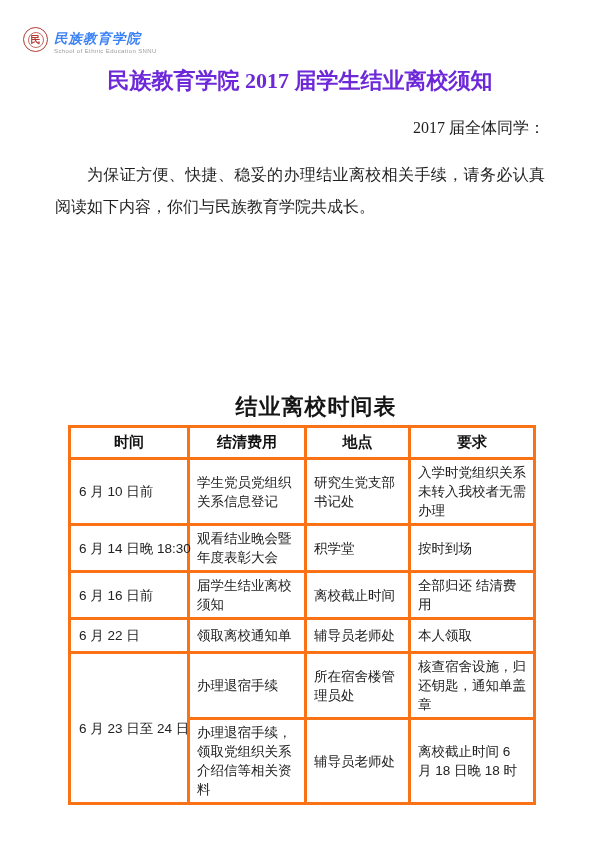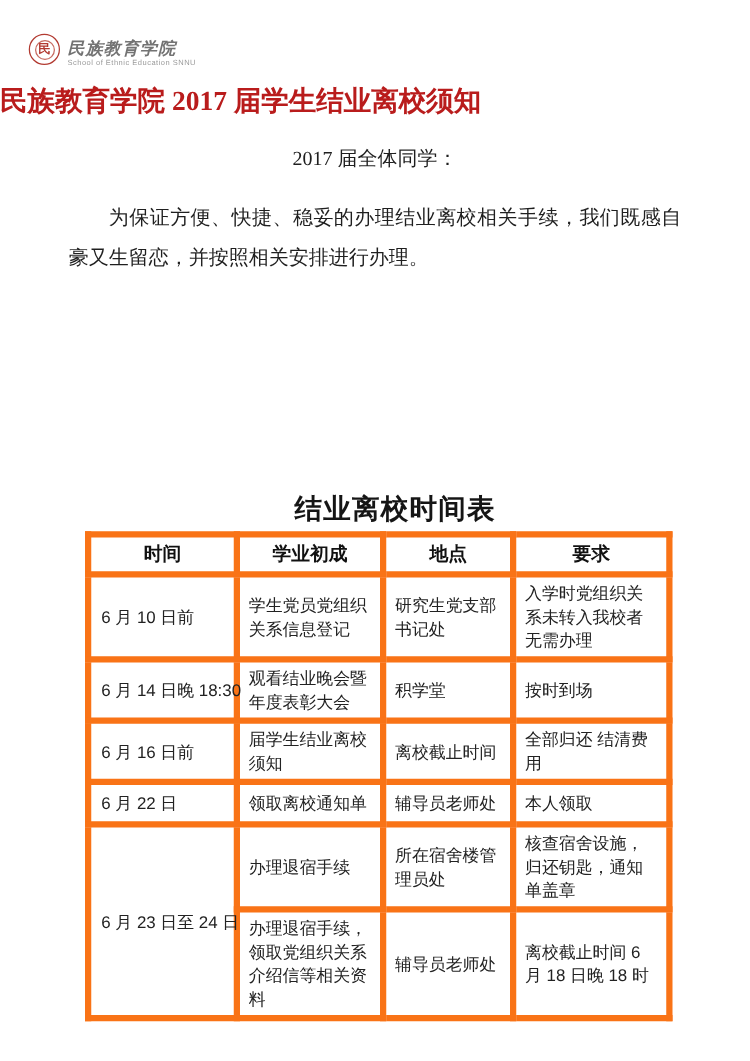--- a/index.html
+++ b/index.html
@@ -47,57 +47,57 @@
     font-size: 10px;
     font-weight: bold;
     line-height: 1;
   }
   .logo-text { padding-top: 4px; }
   .calligraphy {
     font-size: 13.5px;
     font-weight: bold;
     font-style: italic;
     letter-spacing: 1px;
-    color: #737373;
+    color: #3b82f6;
     line-height: 15px;
   }
   .logo-subtitle {
     font-family: "Liberation Sans", sans-serif;
     font-size: 6px;
     color: #9b9b9b;
     letter-spacing: 0.4px;
     margin-top: 2px;
   }
 
   
   .doc-title {
     position: absolute;
     top: 66px;
     left: 0;
     width: 100%;
     margin: 0;
-    text-align: left;
+    text-align: center;
     font-size: 22px;
     font-weight: bold;
     line-height: 30px;
-    color: #b91c1c;
+    color: #6d28d9;
   }
 
   
   .content {
     position: absolute;
     top: 112px;
     left: 55px;
     width: 490px;
     font-size: 16px;
     line-height: 32.5px;
     text-align: justify;
   }
   .content p { margin: 0; }
-  .greeting { text-align: center; }
+  .greeting { text-align: right; }
   .para { text-indent: 2em; }
   .para-1 { margin-top: 19px !important; }
   .para-2 { margin-top: 14px !important; }
 
   
   .table-title {
     position: absolute;
     top: 378px;
     left: 0;
     width: 100%;
@@ -114,21 +114,21 @@
   .schedule {
     position: absolute;
     top: 425px;
     left: 68px;
     width: 465px;
     border-collapse: collapse;
     table-layout: fixed;
     font-family: "Liberation Sans", sans-serif;
   }
   .schedule th, .schedule td {
-    border: 5px solid #f97316;
+    border: 3px solid #f97316;
     vertical-align: middle;
     box-sizing: border-box;
   }
   .schedule th {
     font-size: 15px;
     font-weight: bold;
     height: 32px;
     text-align: center;
     color: #111;
   }
@@ -159,36 +159,36 @@
     <div class="logo-text">
       <div class="calligraphy">民族教育学院</div>
       <div class="logo-subtitle">School of Ethnic Education SNNU</div>
     </div>
   </div>
 
   <h1 class="doc-title">民族教育学院 2017 届学生结业离校须知</h1>
 
   <div class="content">
     <p class="greeting">2017 届全体同学：</p>
-    <p class="para para-2">为保证方便、快捷、稳妥的办理结业离校相关手续，我们既感自豪又生留恋，并按照相关安排进行办理。</p>
+    <p class="para para-2">为保证方便、快捷、稳妥的办理结业离校相关手续，请务必认真阅读如下内容，你们与民族教育学院共成长。</p>
   </div>
 
   <h2 class="table-title">结业离校时间表</h2>
 
   <table class="schedule">
     <colgroup>
       <col style="width:119px">
       <col style="width:117px">
       <col style="width:104px">
       <col style="width:125px">
     </colgroup>
     <thead>
       <tr>
         <th>时间</th>
-        <th>学业初成</th>
+        <th>结清费用</th>
         <th>地点</th>
         <th>要求</th>
       </tr>
     </thead>
     <tbody>
       <tr class="r1">
         <td class="time">6 月 10 日前</td>
         <td>学生党员党组织关系信息登记</td>
         <td>研究生党支部书记处</td>
         <td>入学时党组织关系未转入我校者无需办理</td>

